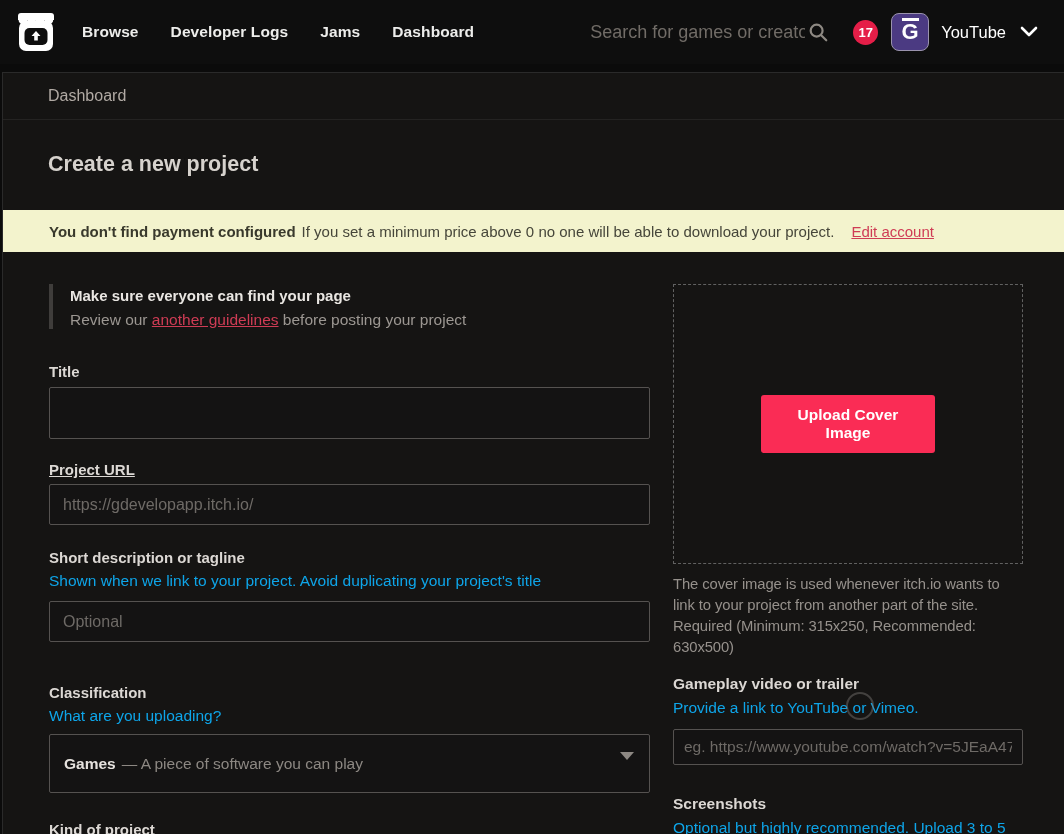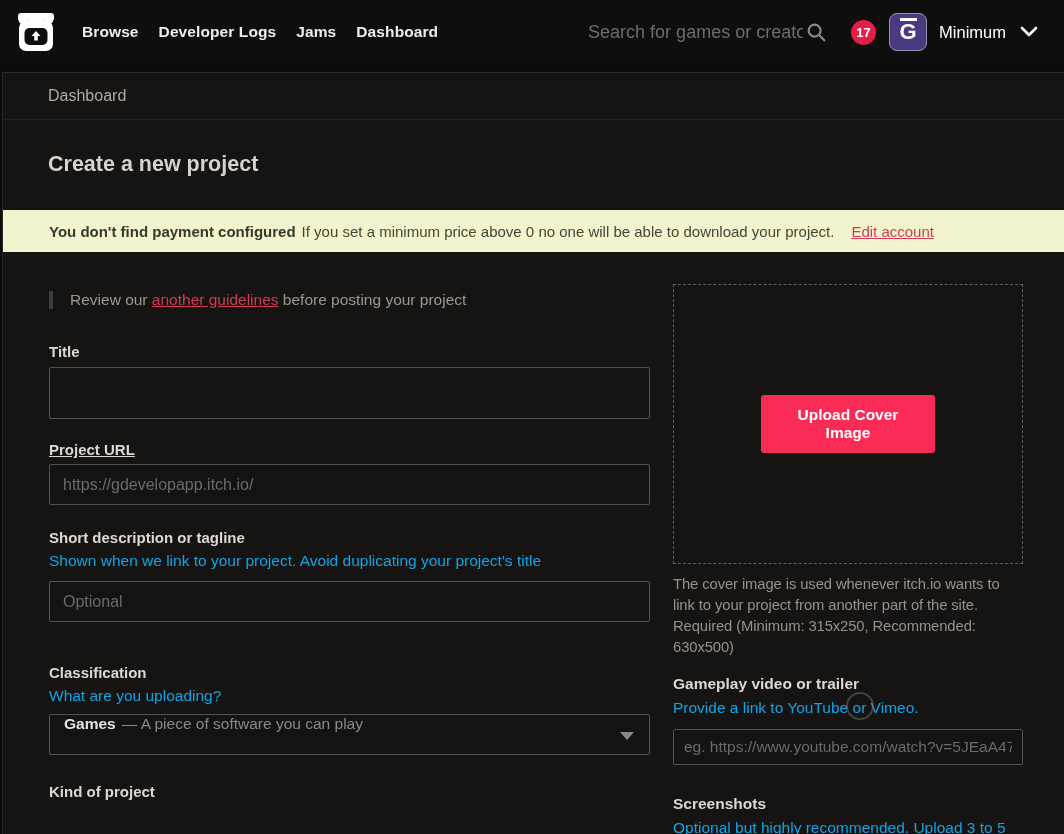--- a/index.html
+++ b/index.html
@@ -10,21 +10,21 @@
     color:#dad6d2;
     font-size:15px;
   }
   
   .header {
     height:64px; background:#0e0e0e;
     display:flex; align-items:center;
     padding:0 20px 0 16px;
   }
   .logo { width:40px; height:44px; margin-right:26px; cursor:pointer; display:flex; align-items:center; }
-  .nav { display:flex; gap:20px; }
+  .nav { display:flex; gap:32px; }
   .nav span { font-weight:700; font-size:15.5px; color:#ededeb; cursor:pointer; letter-spacing:.1px; }
   .header-right { margin-left:auto; display:flex; align-items:center; }
   .search-input {
     background:transparent; border:none; outline:none;
     color:#cfcac5; font-size:18px; width:215px;
     font-family:"Liberation Sans", sans-serif;
   }
   .search-input::placeholder { color:#716c67; }
   .search-icon { width:22px; height:22px; margin:0 24px 0 2px; cursor:pointer; }
   .badge {
@@ -97,23 +97,23 @@
   }
   .text-input::placeholder { color:#6e6a66; }
   .input-title { height:52px; margin-top:7px; }
   .input-url { height:41px; margin-top:6px; }
   .input-tagline { height:41px; margin-top:11px; }
   .mt38 { margin-top:22px;text-decoration:underline; }
   .mt32 { margin-top:24px; }
   .mt42 { margin-top:42px; }
 
   .select-box {
-    margin-top:9px; height:41px;
+    margin-top:9px; height:59px;
     background:#141313; border:1px solid #555250; border-radius:2px;
-    display:flex; align-items:flex-start; padding:0 14px;
+    display:flex; align-items:center; padding:0 14px;
     cursor:pointer; position:relative;
   }
   .select-box .val-bold { font-weight:700; color:#e6e2de; font-size:15.5px; }
   .select-box .val-rest { color:#8d8883; font-size:15.5px; margin-left:6px; }
   .select-arrow {
     position:absolute; right:15px; top:17px;
     width:0; height:0;
     border-left:7px solid transparent; border-right:7px solid transparent;
     border-top:8px solid #8d8883;
   }
@@ -168,21 +168,21 @@
   <div class="header-right">
     <input class="search-input" placeholder="Search for games or creators" style="">
     <svg class="search-icon" viewBox="0 0 24 24">
       <circle cx="10.5" cy="10.5" r="6.5" fill="none" stroke="#8e8983" stroke-width="2.4"></circle>
       <line x1="15.5" y1="15.5" x2="21" y2="21" stroke="#8e8983" stroke-width="2.4" stroke-linecap="round"></line>
     </svg>
     <div class="badge">17</div>
     <div class="avatar">
       <span class="g">G</span>
     </div>
-    <span class="username">Minimum</span>
+    <span class="username">YouTube</span>
     <svg class="chevron" viewBox="0 0 18 12">
       <polyline points="2,2 9,9 16,2" fill="none" stroke="#fff" stroke-width="2.6" stroke-linecap="round" stroke-linejoin="round"></polyline>
     </svg>
   </div>
 </div>
 
 <div class="container">
 
   <div class="breadcrumb-row">
     <span class="breadcrumb">Dashboard</span>
@@ -194,20 +194,21 @@
     <b>You don't find payment configured</b>
     <span class="msg">If you set a minimum price above 0 no one will be able to download your project.</span>
     <a>Edit account</a>
   </div>
 
   <div class="columns">
 
     <div class="left-col">
 
       <div class="callout">
+        <div class="callout-title">Make sure everyone can find your page</div>
         <div class="callout-sub"><span>Review our </span><a class="red-link">another guidelines</a><span> before posting your project</span></div>
       </div>
 
       <div class="field-label ti">Title</div>
       <input class="text-input input-title" style="">
 
       <div class="field-label mt38">Project URL</div>
       <input class="text-input input-url" placeholder="https://gdevelopapp.itch.io/" style="">
 
       <div class="field-label mt32">Short description or tagline</div>

